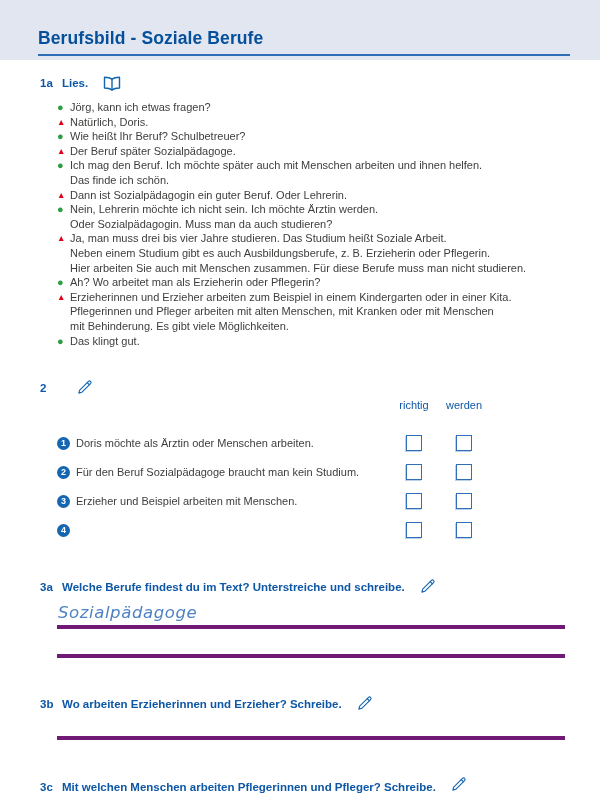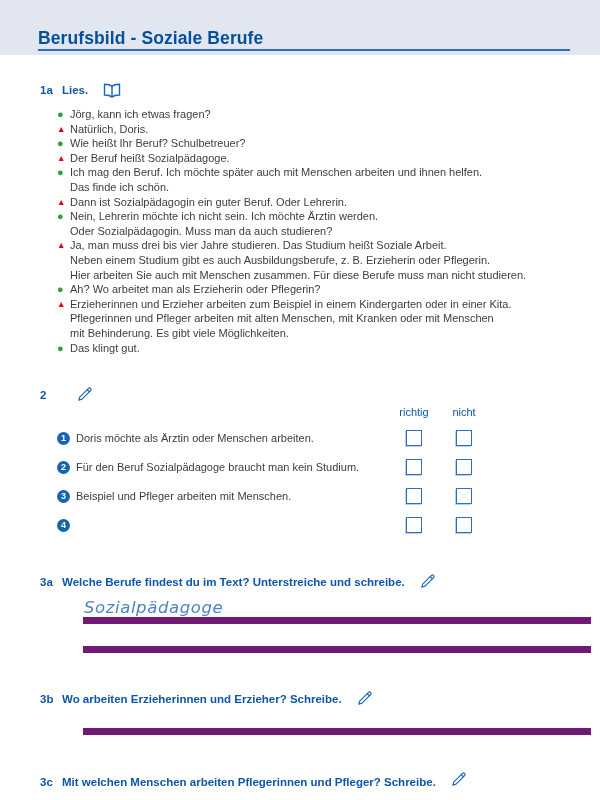--- a/index.html
+++ b/index.html
@@ -14,20 +14,21 @@
   .top-strip {
     background:#e1e6f1;
     padding:28px 30px 4px 38px;
   }
   .page-title {
     width:532px;
     font-size:17.5px;
     font-weight:bold;
     color:#06509b;
     letter-spacing:0.1px;
+    padding-bottom:5px;
     border-bottom:2px solid #2e6fb7;
   }
   
   .task-row {
     display:flex;
     align-items:center;
     margin-left:40px;
   }
   .task-num {
     width:22px;
@@ -64,21 +65,21 @@
   .marker.tri   { color:#e2001a; font-size:8.5px; }
   
   .trf {
     margin-left:57px;
     width:432px;
   }
   .trf-header {
     display:flex;
     justify-content:flex-end;
     margin-top:3px;
-    margin-bottom:12px;
+    margin-bottom:24px;
   }
   .col-label {
     width:50px;
     text-align:center;
     font-size:11px;
     color:#0d57a6;
   }
   .trf-row {
     display:flex;
     align-items:center;
@@ -105,40 +106,40 @@
   }
   .box-cell { width:50px; display:flex; justify-content:center; }
   .checkbox {
     width:16px; height:16px;
     border:1.5px solid #2e6fb7;
     background:#fff;
     box-shadow:-1px 1px 0 #bcd0e7;
   }
   
   .answer-line {
-    margin-left:83px;
+    margin-left:57px;
     width:508px;
-    border-bottom:7px solid #701a75;
+    border-bottom:4px solid #701a75;
   }
   .answer-line.first {
     margin-top:8px;
     height:26px;
   }
   .answer-line.blank { height:29px; }
   .answer-line.short { height:22px; margin-top:6px; }
   .handwriting {
     font-family:"DejaVu Sans", sans-serif;
     font-style:italic;
     font-size:16.5px;
     color:#4d82c3;
     letter-spacing:0.6px;
     padding-left:1px;
   }
   
-  .mt-task1 { margin-top:27px; }
+  .mt-task1 { margin-top:15px; }
   .mt-task2 { margin-top:31px; }
   .mt-task3a { margin-top:40px; }
   .mt-task3b { margin-top:37px; }
   .mt-task3c { margin-top:36px;align-items:flex-end; }
 </style>
 </head>
 <body>
 
 <div class="top-strip">
   <div class="page-title">Berufsbild - Soziale Berufe</div>
@@ -152,21 +153,21 @@
         <path d="M12 4.5C10 2.8 7.3 2 3 2v13c4.3 0 7 .8 9 2.5 2-1.7 4.7-2.5 9-2.5V2c-4.3 0-7 .8-9 2.5z"></path>
         <path d="M12 4.5v13"></path>
       </svg>
   </span>
 </div>
 
 <div class="dialogue">
   <div class="utterance"><span class="marker dot">●</span><span>Jörg, kann ich etwas fragen?</span></div>
   <div class="utterance"><span class="marker tri">▲</span><span>Natürlich, Doris.</span></div>
   <div class="utterance"><span class="marker dot">●</span><span>Wie heißt Ihr Beruf? Schulbetreuer?</span></div>
-  <div class="utterance"><span class="marker tri">▲</span><span>Der Beruf heißt Sozialpädagoge.</span></div>
+  <div class="utterance"><span class="marker tri">▲</span><span>Der Beruf später Sozialpädagoge.</span></div>
   <div class="utterance"><span class="marker dot">●</span><span>Ich mag den Beruf. Ich möchte später auch mit Menschen arbeiten und ihnen helfen.
 Das finde ich schön.</span></div>
   <div class="utterance"><span class="marker tri">▲</span><span>Dann ist Sozialpädagogin ein guter Beruf. Oder Lehrerin.</span></div>
   <div class="utterance"><span class="marker dot">●</span><span>Nein, Lehrerin möchte ich nicht sein. Ich möchte Ärztin werden.
 Oder Sozialpädagogin. Muss man da auch studieren?</span></div>
   <div class="utterance"><span class="marker tri">▲</span><span>Ja, man muss drei bis vier Jahre studieren. Das Studium heißt Soziale Arbeit.
 Neben einem Studium gibt es auch Ausbildungsberufe, z. B. Erzieherin oder Pflegerin.
 Hier arbeiten Sie auch mit Menschen zusammen. Für diese Berufe muss man nicht studieren.</span></div>
   <div class="utterance"><span class="marker dot">●</span><span>Ah? Wo arbeitet man als Erzieherin oder Pflegerin?</span></div>
   <div class="utterance"><span class="marker tri">▲</span><span>Erzieherinnen und Erzieher arbeiten zum Beispiel in einem Kindergarten oder in einer Kita.
@@ -181,21 +182,21 @@
     <svg width="17" height="17" viewBox="0 0 24 24" fill="none" stroke="#1566b0" stroke-width="1.6" stroke-linejoin="round" stroke-linecap="round">
         <path d="M4 20l1.2-4.2L17.6 3.4a2.1 2.1 0 0 1 3 3L8.2 18.8 4 20z"></path>
         <path d="M15.9 5.1l3 3"></path>
       </svg>
   </span>
 </div>
 
 <div class="trf">
   <div class="trf-header">
     <span class="col-label">richtig</span>
-    <span class="col-label">nicht</span>
+    <span class="col-label">werden</span>
   </div>
 
   <div class="trf-row">
     <span class="trf-text">
         <span class="num-circle">1</span>
         <span>Doris möchte als Ärztin oder Menschen arbeiten.</span>
       </span>
     <span class="box-cell">
         <span class="checkbox"></span>
       </span>
@@ -211,21 +212,21 @@
     <span class="box-cell">
         <span class="checkbox"></span>
       </span>
     <span class="box-cell">
         <span class="checkbox"></span>
       </span>
   </div>
   <div class="trf-row">
     <span class="trf-text">
         <span class="num-circle">3</span>
-        <span>Beispiel und Pfleger arbeiten mit Menschen.</span>
+        <span>Erzieher und Beispiel arbeiten mit Menschen.</span>
       </span>
     <span class="box-cell">
         <span class="checkbox"></span>
       </span>
     <span class="box-cell">
         <span class="checkbox"></span>
       </span>
   </div>
   <div class="trf-row">
     <span class="trf-text">

